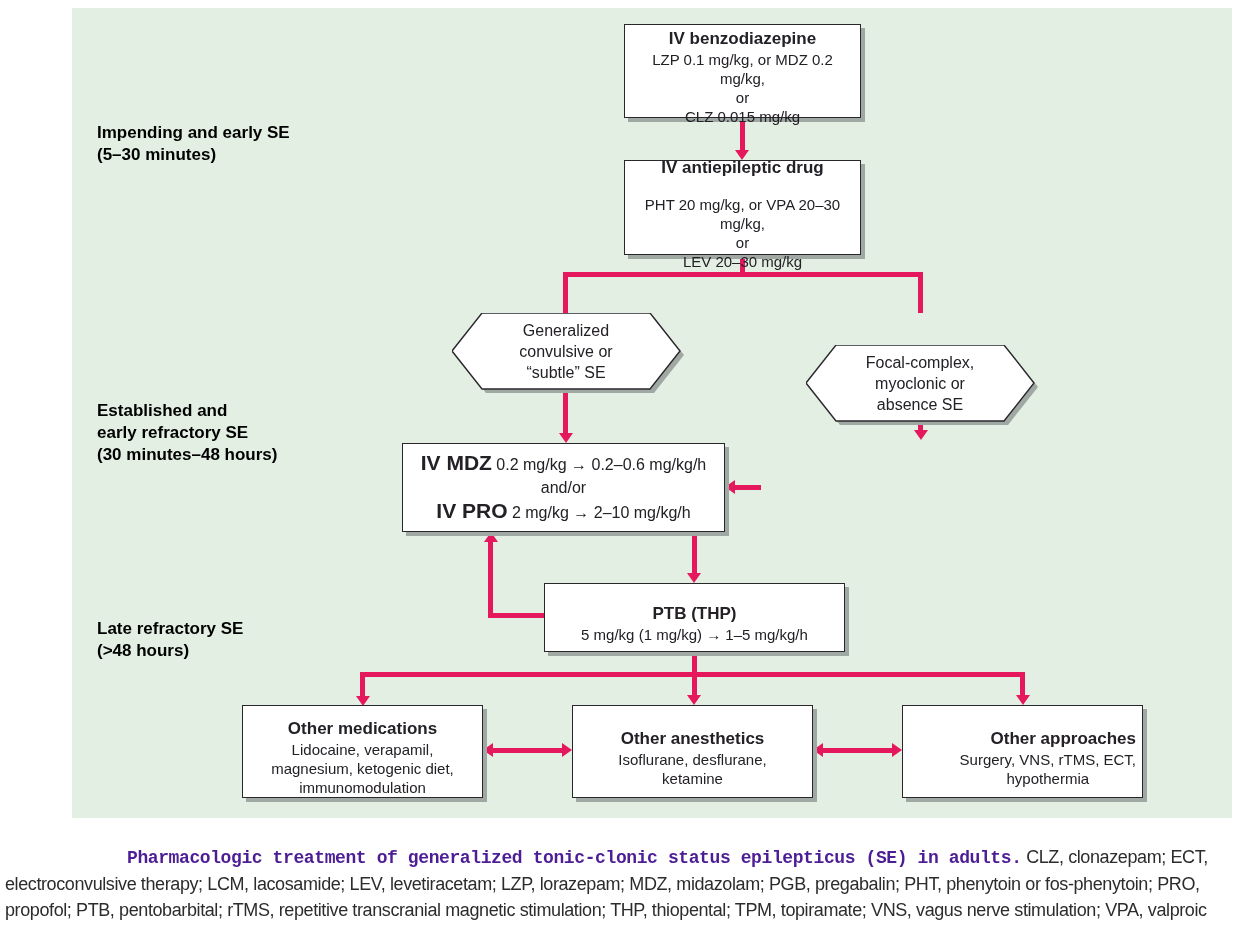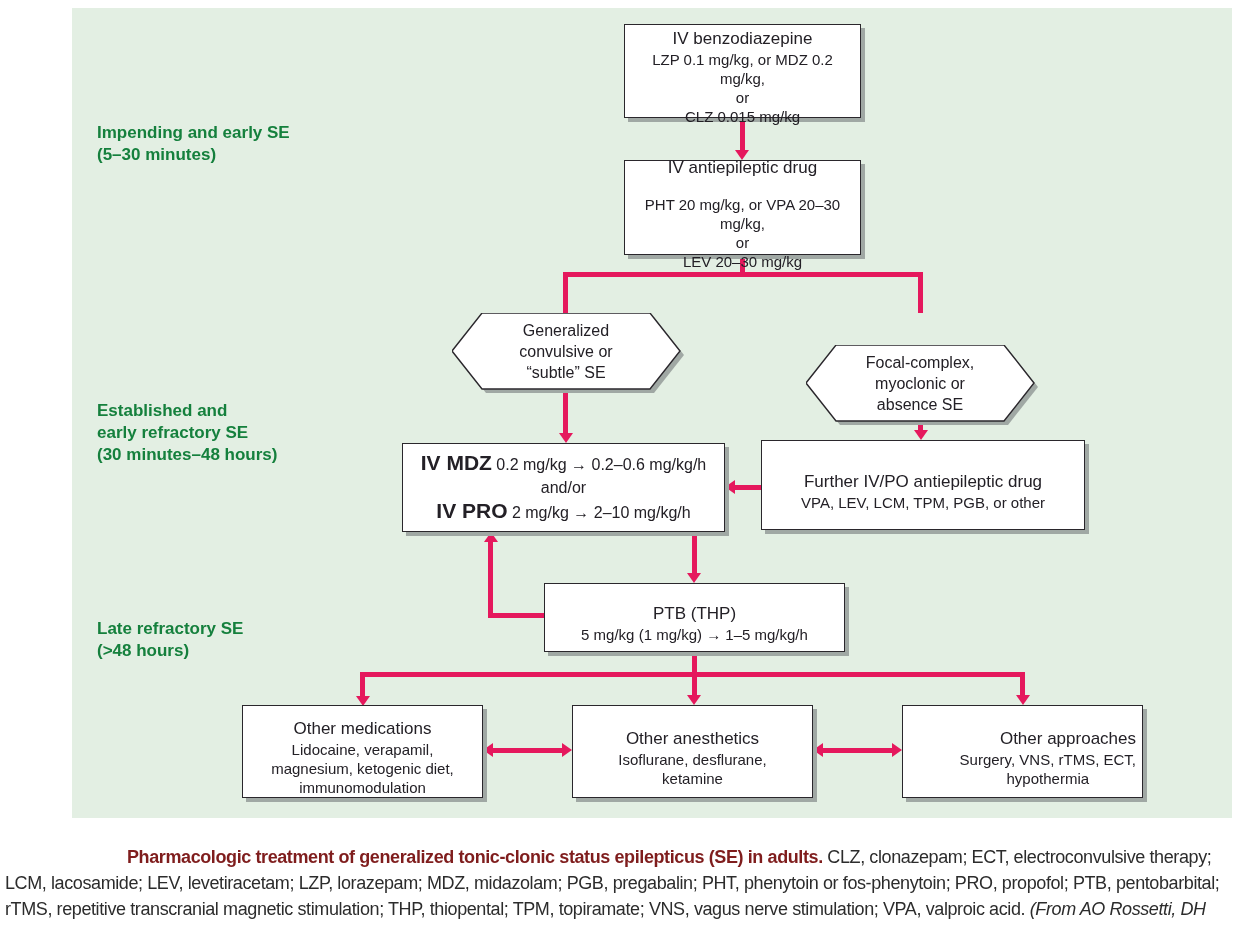--- a/index.html
+++ b/index.html
@@ -10,29 +10,29 @@
   }
   html,body{margin:0;padding:0;background:#fff;}
   #fig{
     position:relative;width:1245px;height:926px;background:#fff;
     font-family:"Liberation Sans",sans-serif;color:var(--ink);
     overflow:hidden;
   }
   .panel{position:absolute;left:72px;top:8px;width:1160px;height:810px;background:var(--panel);}
   .stage-label{
     position:absolute;font-weight:bold;font-size:17px;line-height:22px;
-    color:#15803d;white-space:pre-line;
+    color:#000000;white-space:pre-line;
   }
   .box{
     position:absolute;background:#fff;border:1.6px solid #2a272c;
     box-shadow:4px 4px 0 var(--shadow);
     display:flex;flex-direction:column;justify-content:center;align-items:center;
     text-align:center;box-sizing:border-box;padding:2px 6px;
   }
-  .box .title{font-weight:normal;font-size:17px;line-height:21px;margin-bottom:1px;margin-top:12px;}
+  .box .title{font-weight:bold;font-size:17px;line-height:21px;margin-bottom:1px;margin-top:12px;}
   .box .body{font-size:15px;line-height:19px;white-space:pre-line;}
   .mixline{font-size:16px;line-height:23px;}
   .mixline b{font-size:21px;}
   .hexwrap{position:absolute;width:232px;height:82px;}
   .hexwrap svg{position:absolute;left:0;top:0;}
   .hextext{
     position:absolute;left:0;top:0;width:228px;height:76px;
     display:flex;align-items:center;justify-content:center;text-align:center;
     font-size:16px;line-height:21px;white-space:pre-line;
   }
@@ -41,21 +41,21 @@
   .ah{position:absolute;width:0;height:0;}
   .ah-down{border-left:7px solid transparent;border-right:7px solid transparent;border-top:10px solid var(--arrow);}
   .ah-up{border-left:7px solid transparent;border-right:7px solid transparent;border-bottom:10px solid var(--arrow);}
   .ah-left{border-top:7px solid transparent;border-bottom:7px solid transparent;border-right:10px solid var(--arrow);}
   .ah-right{border-top:7px solid transparent;border-bottom:7px solid transparent;border-left:10px solid var(--arrow);}
   .caption{
     position:absolute;left:5px;top:826px;width:1236px;
     font-size:18px;line-height:26px;letter-spacing:-0.4px;color:#2c2c2c;
     text-indent:122px;
   }
-  .caption .cap-bold{font-weight:bold;color:#7f1d1d;}
+  .caption .cap-bold{font-weight:bold;color:#4c1d95;font-family:Liberation Mono, monospace;}
   .caption .cap-italic{font-style:italic;}
 </style>
 </head>
 <body>
 
 <div id="fig">
 
   <div class="panel"></div>
 
   <div class="stage-label" style="left:97px;top:122px;">Impending and early SE
@@ -160,24 +160,20 @@
 myoclonic or
 absence SE</div>
   </div>
 
   <div class="box" style="left:402px;top:443px;width:323px;height:89px;">
     <div class="mixline"><b>IV MDZ</b><span> 0.2 mg/kg → 0.2–0.6 mg/kg/h</span></div>
     <div class="mixline">and/or</div>
     <div class="mixline"><b>IV PRO</b><span> 2 mg/kg → 2–10 mg/kg/h</span></div>
   </div>
 
-  <div class="box" style="left:761px;top:440px;width:324px;height:90px;">
-    <div class="title">Further IV/PO antiepileptic drug</div>
-    <div class="body">VPA, LEV, LCM, TPM, PGB, or other</div>
-  </div>
 
   <div class="box" style="left:544px;top:583px;width:301px;height:69px;align-items:center;">
     <div class="title">PTB (THP)</div>
     <div class="body">5 mg/kg (1 mg/kg) → 1–5 mg/kg/h</div>
   </div>
 
   <div class="box" style="left:242px;top:705px;width:241px;height:93px;">
     <div class="title">Other medications</div>
     <div class="body">Lidocaine, verapamil,
 magnesium, ketogenic diet,

